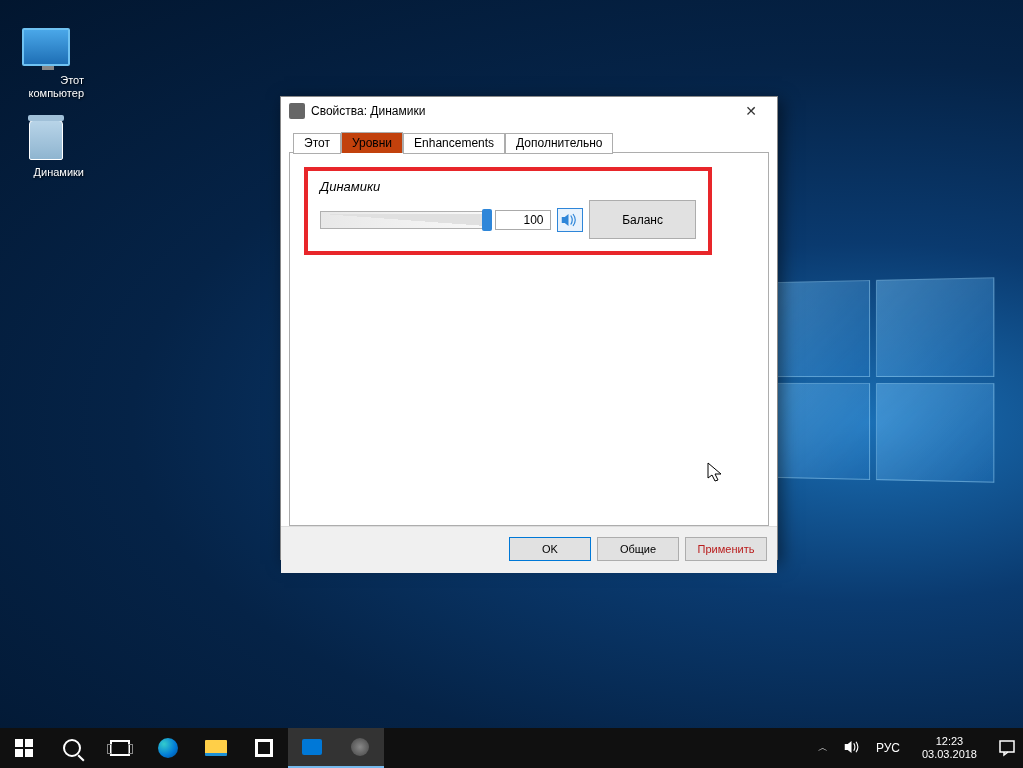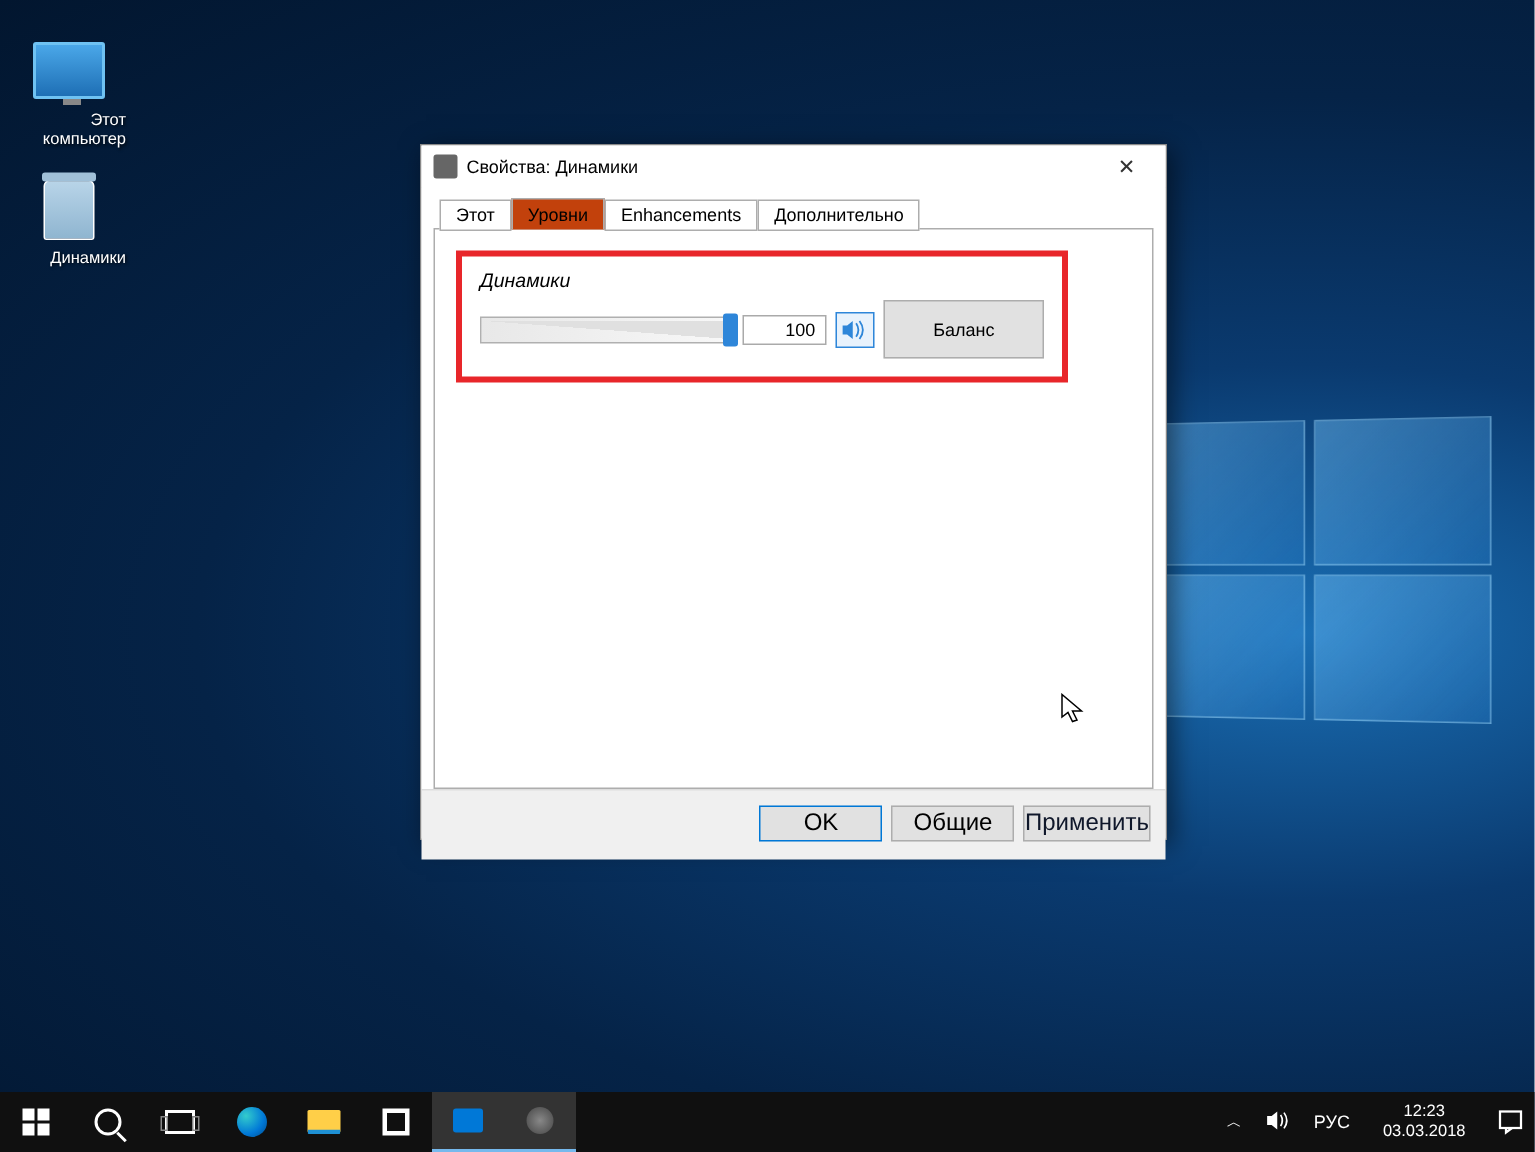--- a/index.html
+++ b/index.html
@@ -93,24 +93,24 @@
 .balance-btn {
   height:39px; padding:0 32px; border:1px solid #adadad; background:#e1e1e1;
   font-size:12px; cursor:pointer;
 }
 
 .dialog-footer {
   padding: 10px 10px 12px; display:flex; justify-content:flex-end; gap:6px; background:#f0f0f0;
   border-top:1px solid #ddd;
 }
 .dlg-btn {
-  min-width:82px; height:24px; font-size:16px; border:1px solid #adadad; background:#e1e1e1; cursor:pointer;
+  min-width:82px; height:24px; font-size:11px; border:1px solid #adadad; background:#e1e1e1; cursor:pointer;
 }
 .dlg-btn.default { border:1px solid #0078d7; background:#e1e1e1; }
-.dlg-btn.disabled { color:#0f172a; cursor:default; }
+.dlg-btn.disabled { color:#b91c1c; cursor:default; }
 
 
 .cursor-arrow { position:absolute; left:707px; top:462px; pointer-events:none; }
 
 
 .taskbar {
   position:absolute; left:0; right:0; bottom:0; height:40px;
   background:#101010; display:flex; align-items:stretch; color:#fff;
 }
 .task-btn {

